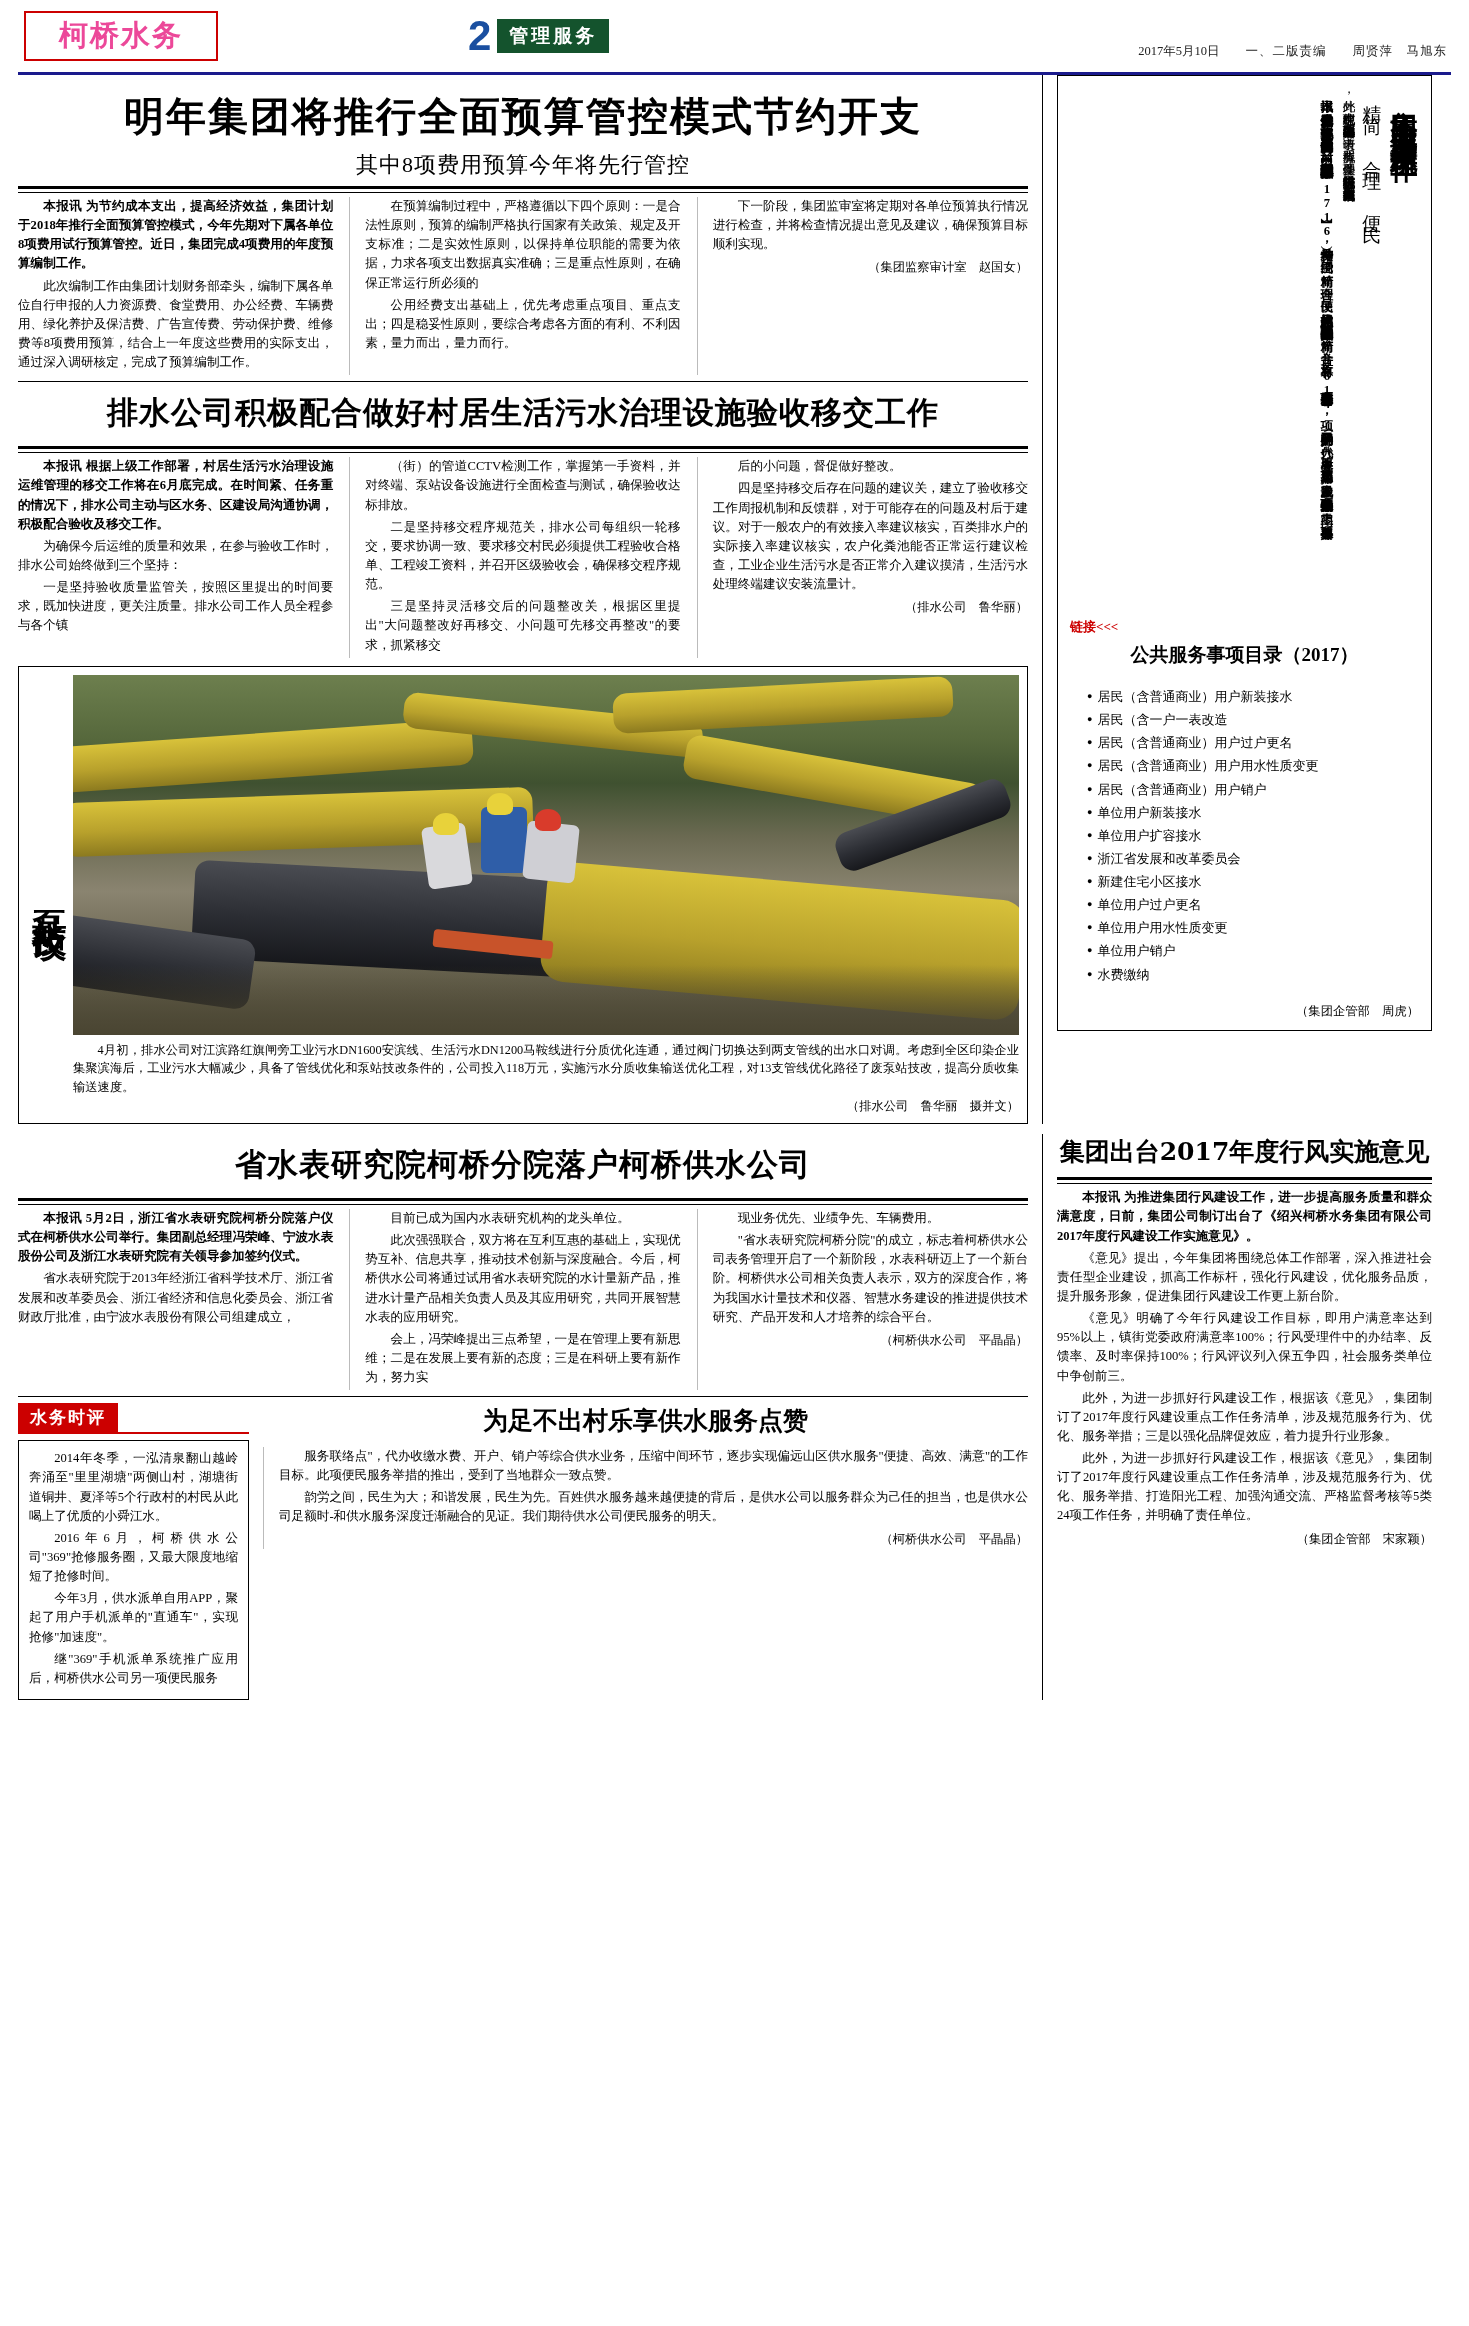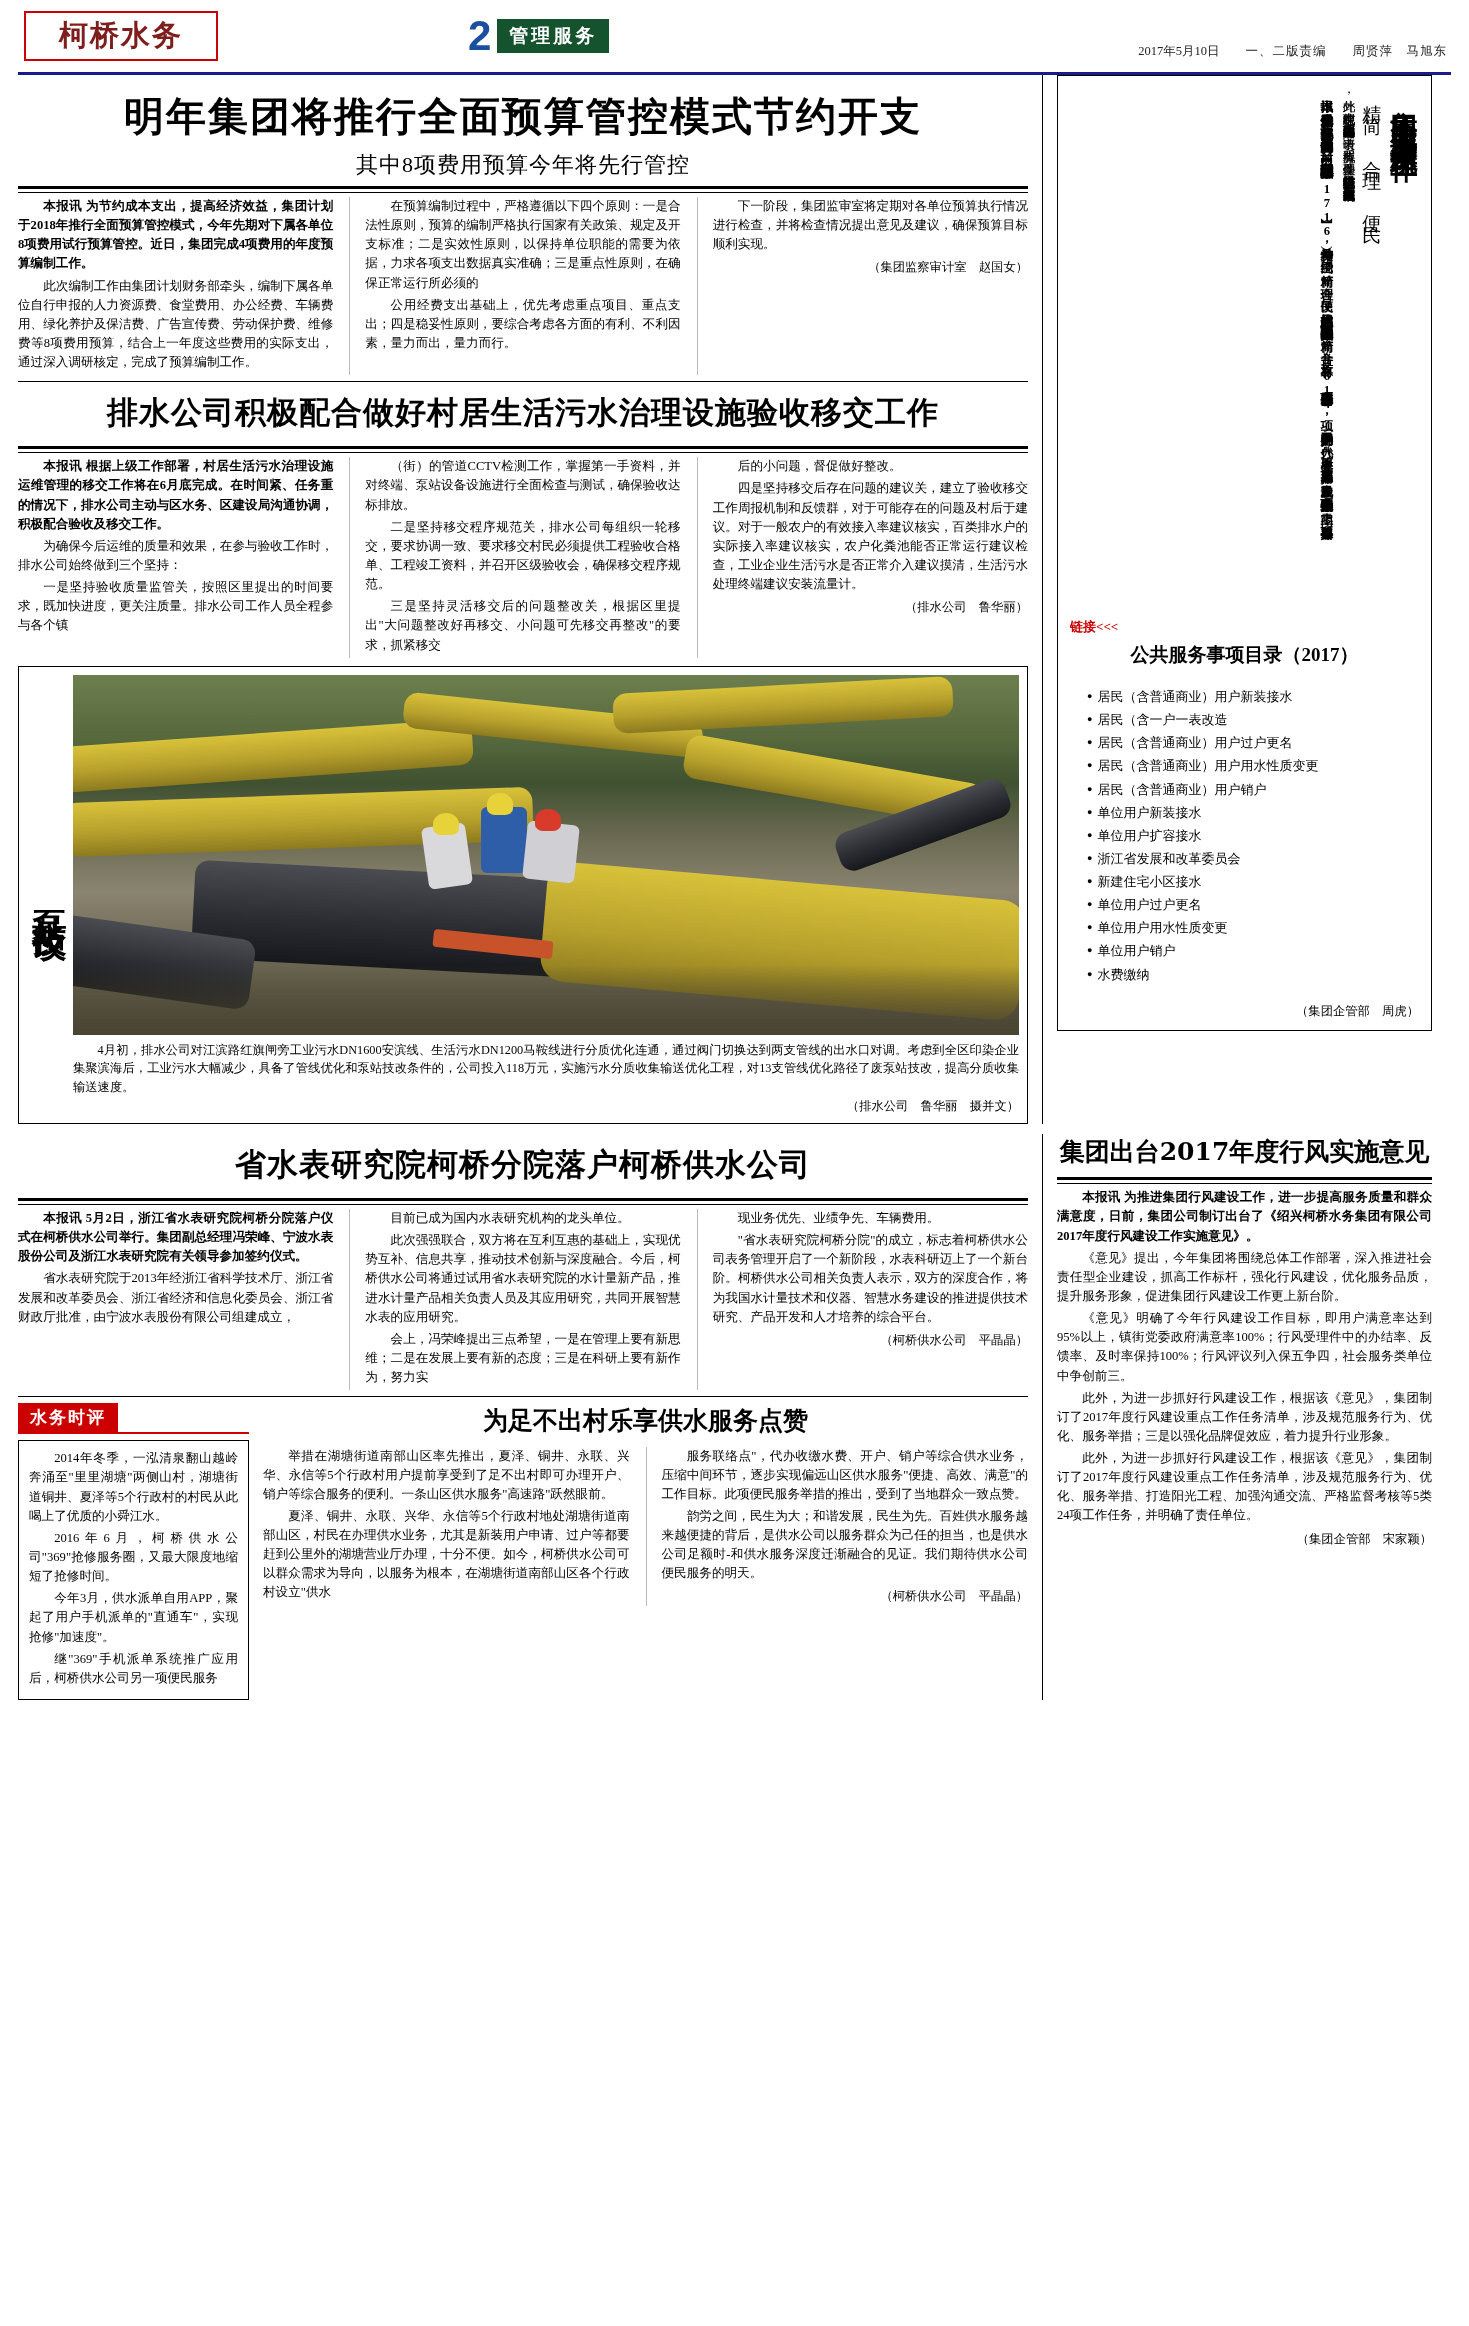--- a/index.html
+++ b/index.html
@@ -2,21 +2,21 @@
 <html><head>
 <meta charset="utf-8">
 <style>
   html,body{margin:0;padding:0;background:#fff;}
   body{width:1469px;height:2326px;font-family:"Liberation Serif","DejaVu Serif",serif;color:#000;position:relative;overflow:hidden;}
   .page{width:1469px;height:2326px;position:relative;box-sizing:border-box;padding:0 18px;}
 
   
   .masthead{height:72px;display:flex;align-items:center;position:relative;border-bottom:3px solid #1a1a8c;}
   .logo-box{width:190px;height:46px;border:2px solid #c00;display:flex;align-items:center;justify-content:center;margin-left:6px;}
-  .logo-text{font-size:29px;font-weight:bold;color:#7f1d1d;letter-spacing:2px;font-family:Liberation Mono, monospace;}
+  .logo-text{font-size:29px;font-weight:bold;color:#ec4899;letter-spacing:2px;font-family:Liberation Mono, monospace;}
   .page-marker{display:flex;align-items:center;margin-left:250px;}
   .page-num{font-size:42px;font-weight:bold;color:#1a4fa0;line-height:1;margin-right:6px;font-family:"Liberation Sans",sans-serif;}
   .section-chip{background:#14532d;color:#fff;font-size:19px;font-weight:bold;padding:4px 12px;letter-spacing:3px;font-family:"Liberation Sans",sans-serif;}
   .masthead-right{position:absolute;right:4px;bottom:12px;font-size:12.5px;color:#222;display:flex;gap:26px;align-items:flex-end;}
   .masthead-right .editors{letter-spacing:1px;}
   .col-text{font-size:12.6px;line-height:1.52;text-align:justify;text-justify:inter-ideograph;}
   .col-text p{margin:0 0 3px 0;text-indent:2em;}
   .lead{font-weight:bold;}
   .sig{text-align:right;font-size:12.3px;margin-top:4px;}
 
@@ -240,24 +240,20 @@
           <div class="cmt-box col-text">
             <p>2014年冬季，一泓清泉翻山越岭奔涌至"里里湖塘"两侧山村，湖塘街道铜井、夏泽等5个行政村的村民从此喝上了优质的小舜江水。</p>
             <p>2016年6月，柯桥供水公司"369"抢修服务圈，又最大限度地缩短了抢修时间。</p>
             <p>今年3月，供水派单自用APP，聚起了用户手机派单的"直通车"，实现抢修"加速度"。</p>
             <p>继"369"手机派单系统推广应用后，柯桥供水公司另一项便民服务</p>
           </div>
         </div>
         <div style="flex:1;">
           <h3 class="head3">为足不出村乐享供水服务点赞</h3>
           <div class="two-col-bottom">
-            <div class="col-text">
-              <p>举措在湖塘街道南部山区率先推出，夏泽、铜井、永联、兴华、永信等5个行政村用户提前享受到了足不出村即可办理开户、销户等综合服务的便利。一条山区供水服务"高速路"跃然眼前。</p>
-              <p>夏泽、铜井、永联、兴华、永信等5个行政村地处湖塘街道南部山区，村民在办理供水业务，尤其是新装用户申请、过户等都要赶到公里外的湖塘营业厅办理，十分不便。如今，柯桥供水公司可以群众需求为导向，以服务为根本，在湖塘街道南部山区各个行政村设立"供水</p>
-            </div>
             <div class="col-text colsep">
               <p>服务联络点"，代办收缴水费、开户、销户等综合供水业务，压缩中间环节，逐步实现偏远山区供水服务"便捷、高效、满意"的工作目标。此项便民服务举措的推出，受到了当地群众一致点赞。</p>
               <p>韵労之间，民生为大；和谐发展，民生为先。百姓供水服务越来越便捷的背后，是供水公司以服务群众为己任的担当，也是供水公司足额时-和供水服务深度迁渐融合的见证。我们期待供水公司便民服务的明天。</p>
               <div class="sig">（柯桥供水公司　平晶晶）</div>
             </div>
           </div>
         </div>
       </div>
     </div>
 

